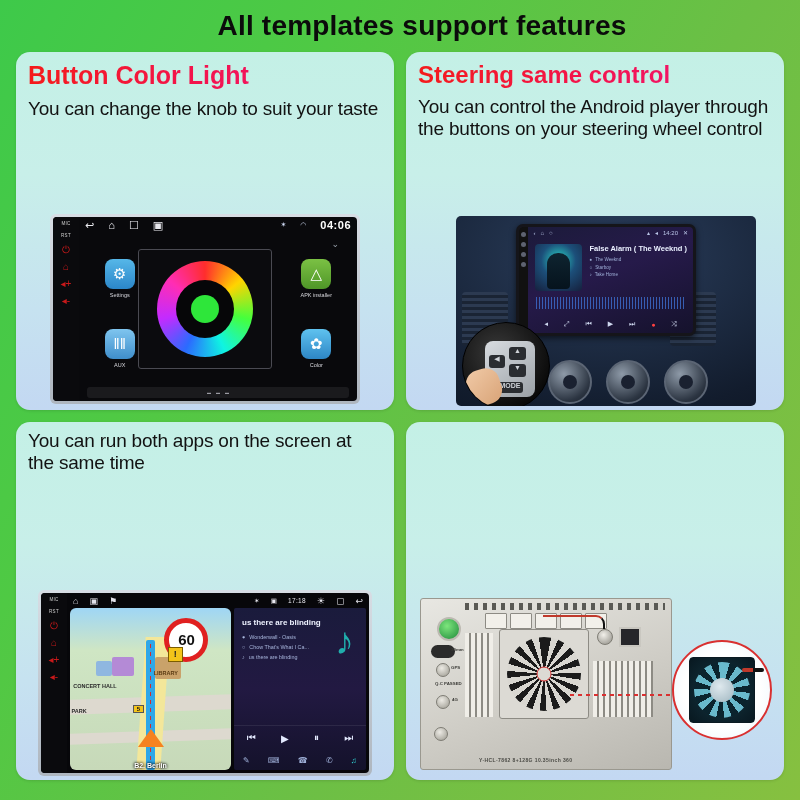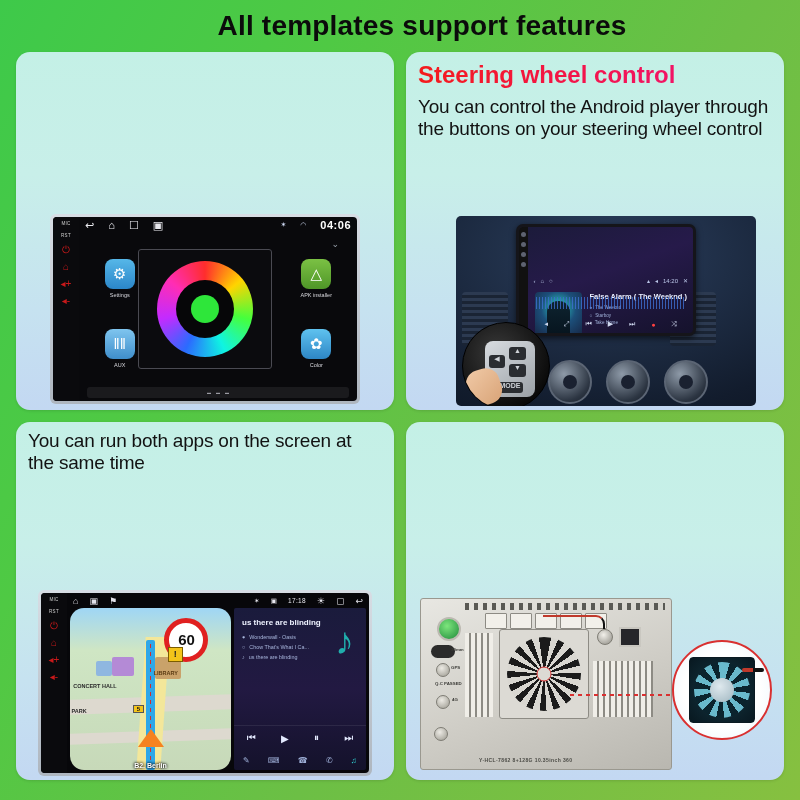--- a/index.html
+++ b/index.html
@@ -93,21 +93,21 @@
       background:radial-gradient(120% 120% at 50% 20%,#2b3f5e,#121c2d 70%,#0b1220);}
   .dash-unit{position:absolute;left:60px;top:8px;width:180px;height:112px;
       background:#15151a;border-radius:7px;padding:3px;box-sizing:border-box;
       box-shadow:0 2px 6px rgba(0,0,0,.6);}
   .dash-screen{width:100%;height:100%;border-radius:4px;overflow:hidden;
       background:linear-gradient(160deg,#1b1b3a,#261a4a 45%,#15122c);position:relative;
       display:flex;}
   .dash-rail{width:14px;background:#111;display:flex;flex-direction:column;
       align-items:center;gap:5px;padding-top:5px;box-sizing:border-box;}
   .dash-rail i{width:5px;height:5px;border-radius:50%;background:#5d6270;display:block;}
-  .dash-body{flex:1;position:relative;margin-top:48px;}
+  .dash-body{flex:1;position:relative;}
   .dash-top{height:11px;display:flex;align-items:center;gap:5px;padding:0 5px;}
   .dash-top .d{color:#b9c4e6;font-size:6px;}
   .dash-top .sp{flex:1;}
   .dash-np{display:flex;gap:7px;padding:6px 6px 0 7px;}
   .albumart{width:47px;height:47px;border-radius:4px;flex:none;
       background:radial-gradient(circle at 50% 35%,#2ad7c8 0%,#1c4f7a 45%,#16203d 100%);
       position:relative;overflow:hidden;}
   .albumart::after{content:"";position:absolute;left:12px;top:9px;width:23px;height:36px;
       border-radius:11px 11px 4px 4px;background:linear-gradient(180deg,#0e2430,#06131d);}
   .trk{flex:1;min-width:0;}
@@ -150,21 +150,21 @@
       background:linear-gradient(180deg,#d7dde4,#aeb6bf);border-radius:6px;padding:3px;
       box-sizing:border-box;}
   .hu3-screen{width:100%;height:100%;background:#07070a;border-radius:4px;display:flex;
       overflow:hidden;}
   .hu3-main{flex:1;display:flex;flex-direction:column;}
   .hu3-top{height:15px;display:flex;align-items:center;padding:0 6px;gap:11px;}
   .hu3-top .g{color:#e2e2ea;font-size:9px;}
   .hu3-top .sp{flex:1;}
   .hu3-top .tm{color:#e8e8ef;font-size:6.5px;letter-spacing:.3px;}
   .split{flex:1;display:flex;gap:3px;padding:0 3px 3px 3px;}
-  .map{flex:1;border-radius:14px;position:relative;overflow:hidden;
+  .map{flex:1;border-radius:6px;position:relative;overflow:hidden;
       background:linear-gradient(180deg,#9fd6f5 0%,#cfe6c4 26%,#c7d9b9 100%);}
   .map .road{position:absolute;background:#f3e79a;}
   .map .rv{left:44%;top:18%;width:15%;height:82%;transform:skewX(-4deg);}
   .map .rh{left:0;top:55%;width:100%;height:9%;transform:skewY(-2deg);background:#ddd9cf;}
   .map .rh2{left:0;top:76%;width:100%;height:7%;transform:skewY(-2deg);background:#ddd9cf;}
   .map .route{position:absolute;left:47.5%;top:20%;width:5%;height:80%;background:#2fa7e8;
       border-radius:2px;}
   .map .dash-line{position:absolute;left:49.6%;top:22%;width:1px;height:75%;
       background:repeating-linear-gradient(180deg,#d12d2d 0 4px,transparent 4px 8px);}
   .arrow{position:absolute;left:42%;bottom:14%;width:0;height:0;
@@ -259,20 +259,22 @@
       background:linear-gradient(90deg,#c0392b 0 50%,#111 50% 100%);border-radius:2px;}
 </style>
 </head>
 <body>
 
 <div class="page-title">All templates support features</div>
 
 <div class="grid">
 
   <div class="card">
+    <div class="card-title">Button Color Light</div>
+    <div class="card-desc">You can change the knob to suit your taste</div>
 
     <div class="hu1">
       <div class="hu1-screen">
         <div class="hu-rail">
           <span class="lbl">MIC</span>
           <span class="lbl">RST</span>
           <span class="btn">⏻</span>
           <span class="btn">⌂</span>
           <span class="btn">◂+</span>
           <span class="btn">◂-</span>
@@ -337,21 +339,21 @@
             <div class="wheel-inner">
               <div class="wheel-dot"></div>
             </div>
           </div>
         </div>
       </div>
     </div>
   </div>
 
   <div class="card">
-    <div class="card-title small">Steering wheel control</div>
+    <div class="card-title small">Steering same control</div>
     <div class="card-desc">You can control the Android player through the buttons on your steering wheel control</div>
 
     <div class="dash">
       <div class="vent l"></div>
       <div class="vent r"></div>
 
       <div class="dash-unit">
         <div class="dash-screen">
           <div class="dash-rail">
             <i></i>

